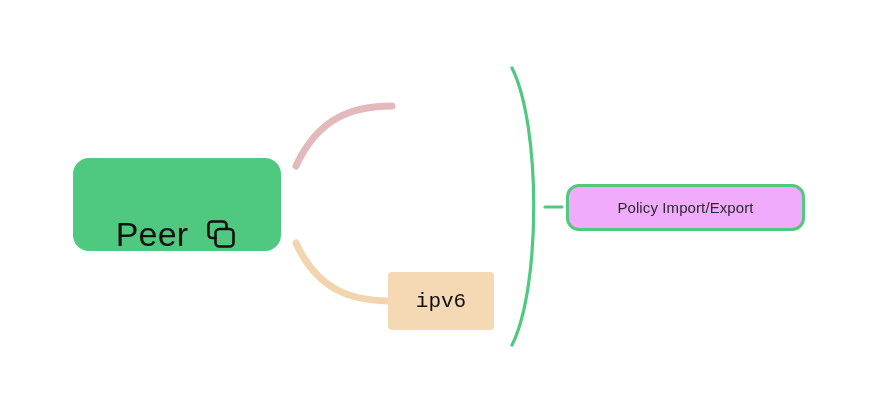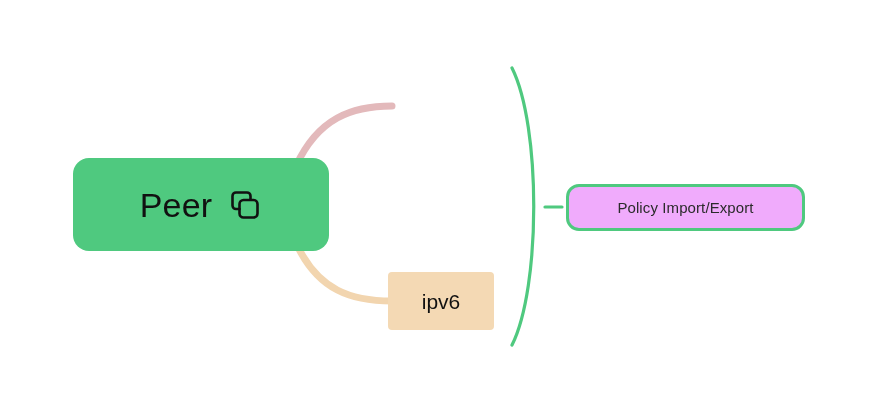--- a/index.html
+++ b/index.html
@@ -33,25 +33,26 @@
     position: absolute;
     z-index: 2;
     box-sizing: border-box;
     display: flex;
     align-items: center;
     justify-content: center;
   }
   #node-peer {
     left: 73px;
     top: 158px;
-    width: 256px;
+    width: 208px;
     height: 93px;
     background: #4fc97f;
     border-radius: 16px;
     gap: 16px;
+    align-items: flex-end;
   }
   #node-peer .label {
     font-size: 34px;
     line-height: 1;
     color: #111111;
     letter-spacing: 0.2px;
     font-weight: 400;
   }
   #node-peer .icon {
     width: 34px;
@@ -66,20 +67,21 @@
     background: #efc6c8;
     border-radius: 12px;
   }
   #node-ipv6 {
     left: 388px;
     top: 272px;
     width: 106px;
     height: 58px;
     background: #f4d9b4;
     border-radius: 4px;
+    font-family: Liberation Mono, monospace;
   }
   .small-label {
     font-size: 21px;
     color: #111111;
     line-height: 1;
     font-weight: 400;
   }
   #node-policy {
     left: 566px;
     top: 184px;

